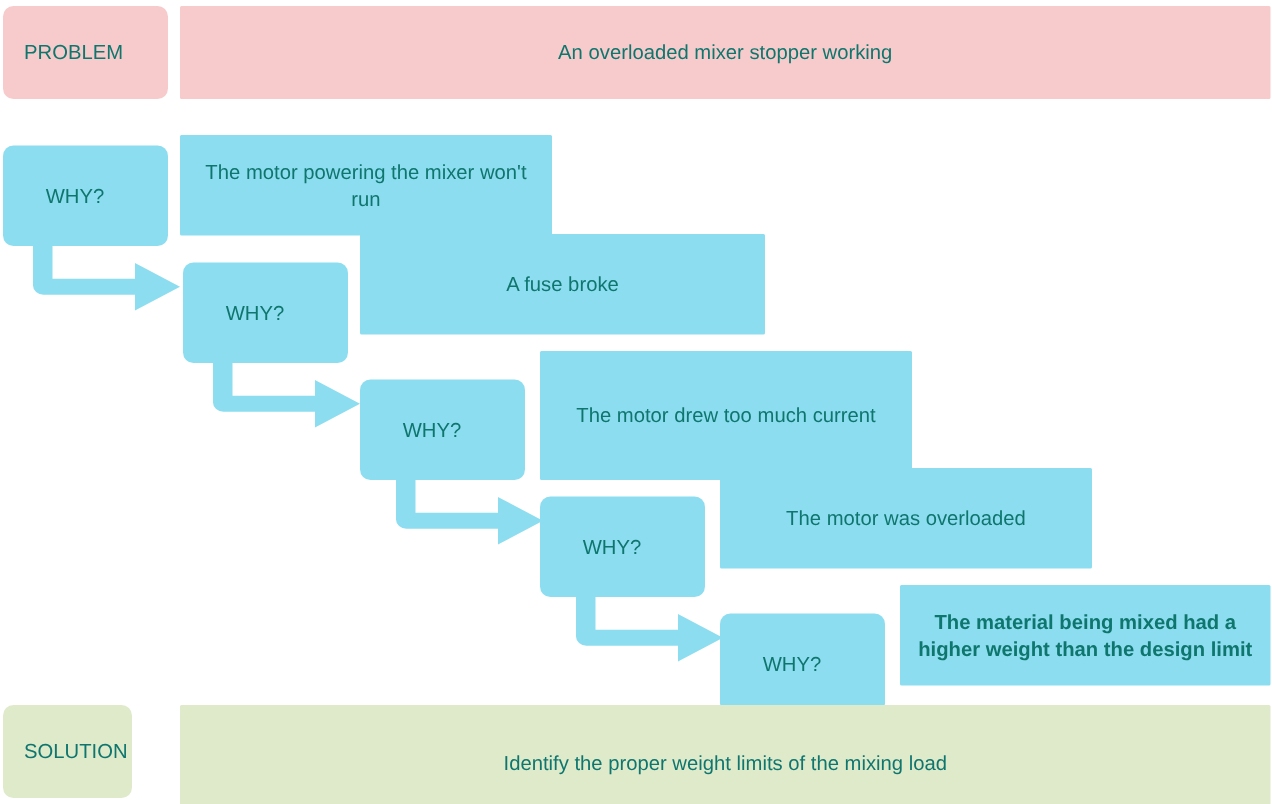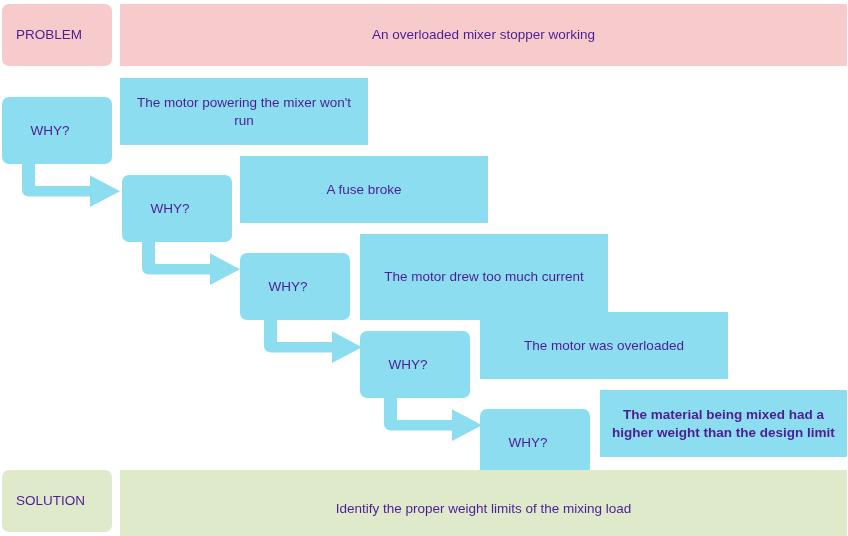--- a/index.html
+++ b/index.html
@@ -21,21 +21,21 @@
     width: 848px;
     height: 536px;
   }
   .box {
     position: absolute;
     box-sizing: border-box;
     display: flex;
     align-items: center;
     justify-content: center;
     text-align: center;
-    color: #4c1d95;
+    color: #0f766e;
     font-size: 13.5px;
     line-height: 1.28;
     padding: 4px 8px;
   }
   .label-box {
     border-radius: 7px;
     justify-content: flex-start;
     padding-left: 14px;
     text-align: left;
   }
@@ -66,31 +66,31 @@
   <div class="box label-box pink" style="left:2px; top:4px; width:110px; height:62px;">
     <span>PROBLEM</span>
   </div>
   <div class="box content-box pink" style="left:120px; top:4px; width:727px; height:62px;">
     <span>An overloaded mixer stopper working</span>
   </div>
 
   <div class="box why-box blue" style="left:2px; top:78px; width:110px; height:67px;">
     <span class="why-label-center" style="width:100%; text-align:center; margin-left:-14px;">WHY?</span>
   </div>
-  <div class="box content-box blue row1-text" style="left:120px; top:78px; width:248px; height:67px;">
+  <div class="box content-box blue row1-text" style="left:120px; top:90px; width:248px; height:67px;">
     <span>The motor powering the mixer won't run</span>
   </div>
 
   <svg class="arrow" style="left:20px; top:166px;" width="102" height="44" viewBox="0 0 102 44">
     <path d="M2,0 L15,0 L15,26 L70,26 L70,14 L100,32 L70,50 L70,38 L9,38 A7,7 0 0 1 2,31 Z" transform="translate(0,-3) scale(1,0.88)"></path>
   </svg>
   <div class="box why-box blue" style="left:122px; top:156px; width:110px; height:67px;">
     <span style="width:100%; text-align:center; margin-left:-14px;">WHY?</span>
   </div>
-  <div class="box content-box blue" style="left:240px; top:156px; width:248px; height:67px;">
+  <div class="box content-box blue" style="left:240px; top:156px; width:270px; height:67px;">
     <span>A fuse broke</span>
   </div>
 
   <svg class="arrow" style="left:140px; top:244px;" width="102" height="44" viewBox="0 0 102 44">
     <path d="M2,0 L15,0 L15,26 L70,26 L70,14 L100,32 L70,50 L70,38 L9,38 A7,7 0 0 1 2,31 Z" transform="translate(0,-3) scale(1,0.88)"></path>
   </svg>
   <div class="box why-box blue" style="left:240px; top:234px; width:110px; height:67px;">
     <span style="width:100%; text-align:center; margin-left:-14px;">WHY?</span>
   </div>
   <div class="box content-box blue" style="left:360px; top:234px; width:248px; height:86px;">
@@ -110,20 +110,20 @@
   <svg class="arrow" style="left:382px; top:400px;" width="102" height="44" viewBox="0 0 102 44">
     <path d="M2,0 L15,0 L15,26 L70,26 L70,14 L100,32 L70,50 L70,38 L9,38 A7,7 0 0 1 2,31 Z" transform="translate(0,-3) scale(1,0.88)"></path>
   </svg>
   <div class="box why-box blue" style="left:480px; top:390px; width:110px; height:67px;">
     <span style="width:100%; text-align:center; margin-left:-14px;">WHY?</span>
   </div>
   <div class="box content-box blue" style="left:600px; top:390px; width:247px; height:67px;font-weight:bold;">
     <span>The material being mixed had a higher weight than the design limit</span>
   </div>
 
-  <div class="box label-box green" style="left:2px; top:470px; width:110px; height:62px;">
+  <div class="box label-box green" style="left:2px; top:470px; width:86px; height:62px;">
     <span>SOLUTION</span>
   </div>
   <div class="box content-box green" style="left:120px; top:470px; width:727px; height:78px;">
     <span>Identify the proper weight limits of the mixing load</span>
   </div>
 
 </div>
 
 </body></html>

